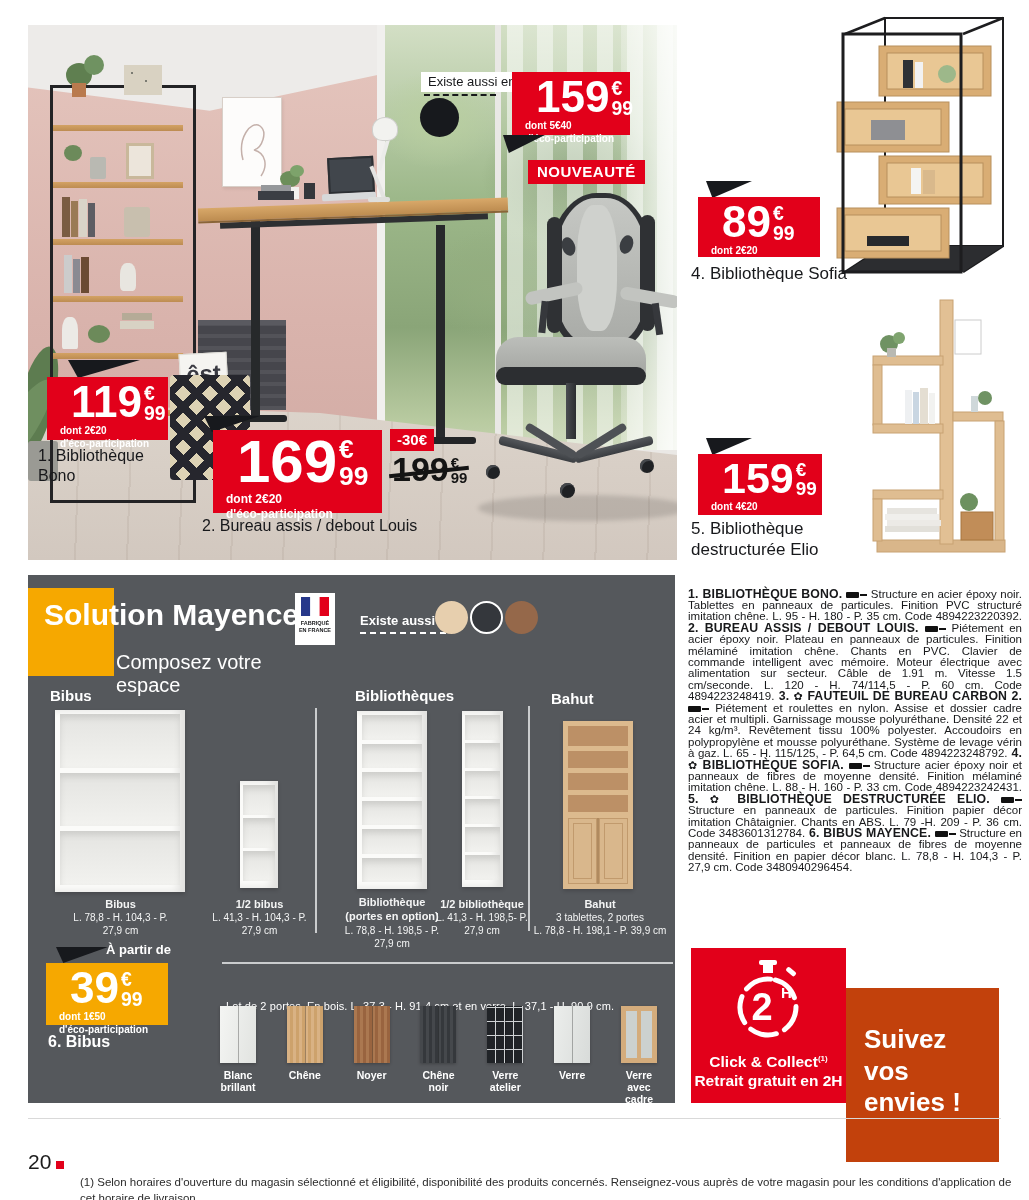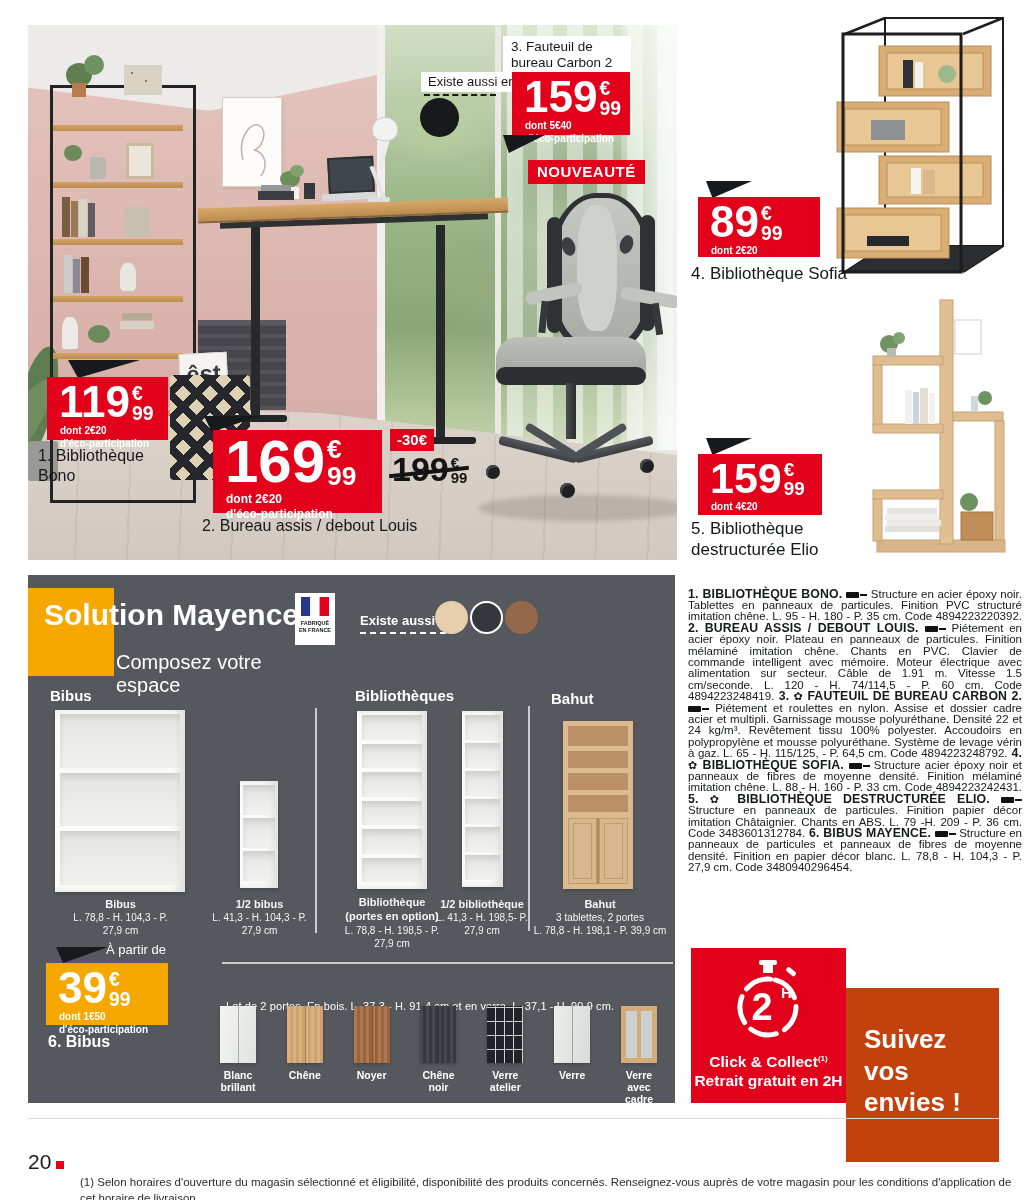--- a/index.html
+++ b/index.html
@@ -52,21 +52,21 @@
   .bag{position:absolute;left:152px;top:328px;width:48px;height:58px;background:#f5f4f1;border:1px solid #dfddd7;transform:rotate(-3deg);
     text-align:center;font-weight:bold;font-size:24px;color:#3a3a42;padding-top:6px;box-sizing:border-box;}
   .trunk{position:absolute;left:170px;top:295px;width:88px;height:85px;background:#46464c;
     background-image:repeating-linear-gradient(0deg,rgba(255,255,255,.07) 0 4px,rgba(0,0,0,0) 4px 12px);border-top:5px solid #5a5a60;}
 
   
   .badge{position:absolute;background:#e2001a;color:#fff;box-sizing:border-box;}
   .badge.yellow{background:#f6a800;}
   .fold{position:absolute;background:#17191d;}
   .fold-up{clip-path:polygon(0 0,100% 0,14% 100%);}
-  .price{display:flex;align-items:flex-start;font-weight:bold;line-height:.82;padding:7px 0 0 12px;}
+  .price{display:flex;align-items:flex-start;font-weight:bold;line-height:.82;padding:7px 0 0 24px;}
   .p-side{display:flex;flex-direction:column;align-items:flex-start;margin-left:2px;}
   .p-eur{font-size:.44em;line-height:.95;}
   .p-cents{font-size:.44em;line-height:.95;margin-top:.08em;}
   .eco{padding:3px 0 0 13px;font-size:10px;font-weight:bold;line-height:1.22;}
   .eco.big{font-size:12px;}
 
   .chip{position:absolute;background:#e2001a;color:#fff;font-weight:bold;font-size:15px;padding:2px 7px 3px;}
   .old-price{position:absolute;display:flex;color:#141414;font-weight:bold;font-size:34px;line-height:.82;}
   .old-price .p-eur,.old-price .p-cents{font-weight:bold;}
   .strike{position:absolute;left:-3px;top:46%;width:106%;height:4px;background:#141414;transform:rotate(-6deg);}
@@ -254,21 +254,20 @@
       <div class="chair-part" style="left:458px;top:440px;width:14px;height:14px;background:#1f2124;border-radius:50%;box-shadow:inset 2px 2px 0 #45484c;"></div>
       <div class="chair-part" style="left:612px;top:434px;width:14px;height:14px;background:#1f2124;border-radius:50%;box-shadow:inset 2px 2px 0 #45484c;"></div>
       <div class="chair-part" style="left:532px;top:458px;width:15px;height:15px;background:#1f2124;border-radius:50%;box-shadow:inset 2px 2px 0 #45484c;"></div>
     </div>
   </div>
 
   <div class="exists-box" style="left:421px;top:72px;"><span>Existe aussi en</span></div>
   <div class="dash-b" style="left:424px;top:94px;width:72px;"></div>
   <div class="swatch-big" style="left: 420px; top: 98px; background: rgb(23, 25, 29);"></div>
 
-  <div class="white-label" style="left:503px;top:36px;width:112px;"><span>3. Fauteuil de bureau Carbon 2</span></div>
 
   <div class="badge" style="left:512px;top:72px;width:118px;height:63px;">
     <div class="price" style="font-size:44px;">
         <span>159</span>
         <span class="p-side">
           <span class="p-eur">€</span>
           <span class="p-cents">99</span>
         </span>
       </div>
     <div class="eco">
@@ -492,21 +491,21 @@
     <div class="cap" style="left:314px;top:320px;width:100px;">
       <b>Bibliothèque (portes en option)</b><span>L. 78,8 - H. 198,5 - P. 27,9 cm</span>
     </div>
     <div class="cap" style="left:404px;top:322px;width:100px;">
       <b>1/2 bibliothèque</b><span>L. 41,3 - H. 198,5- P. 27,9 cm</span>
     </div>
     <div class="cap" style="left:502px;top:322px;width:140px;">
       <b>Bahut</b><span>3 tablettes, 2 portes</span><br><span>L. 78,8 - H. 198,1 - P. 39,9 cm</span>
     </div>
 
-    <div class="abs" style="left:78px;top:367px;font-size:13px;font-weight:normal;">À partir de</div>
+    <div class="abs" style="left:78px;top:367px;font-size:13px;font-weight:bold;">À partir de</div>
     <div class="fold fold-up" style="left:28px;top:372px;width:52px;height:16px;"></div>
     <div class="badge yellow" style="left:18px;top:388px;width:122px;height:62px;">
       <div class="price" style="font-size:44px;">
           <span>39</span>
           <span class="p-side">
             <span class="p-eur">€</span>
             <span class="p-cents">99</span>
           </span>
         </div>
       <div class="eco">

